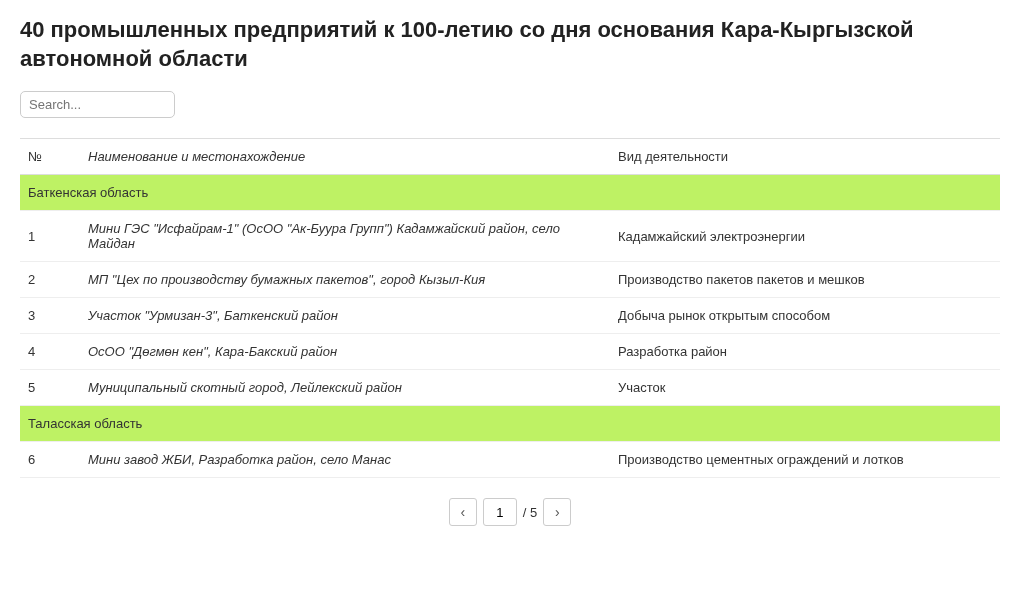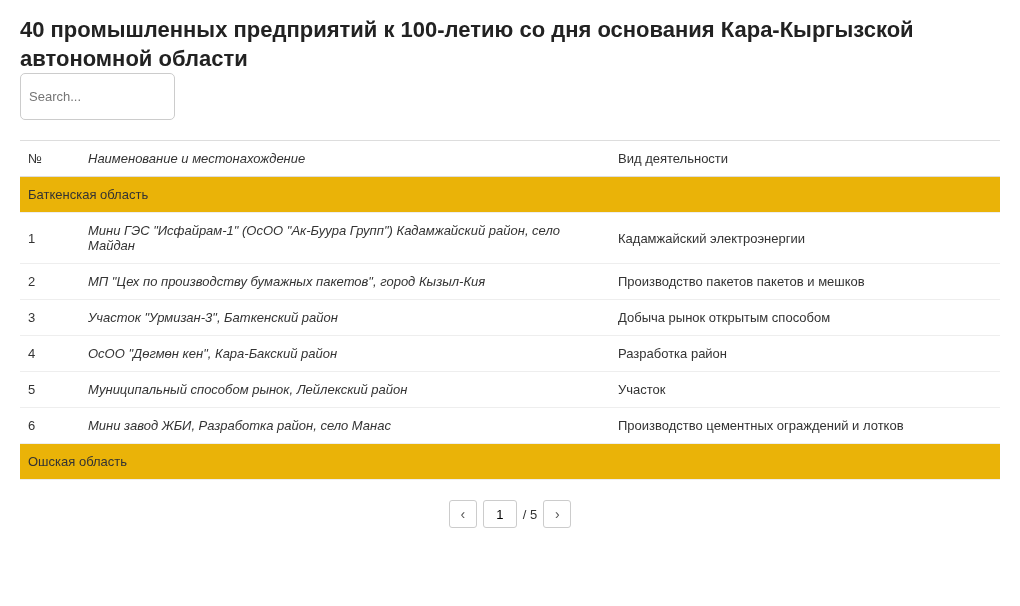--- a/index.html
+++ b/index.html
@@ -8,28 +8,29 @@
       font-size: 14px;
       color: #333;
       background: #fff;
       padding: 16px 20px;
       width: 1020px;
     }
     h1 {
       font-size: 22px;
       font-weight: bold;
       color: #222;
+      margin-bottom: 18px;
       line-height: 1.3;
     }
     .search-wrapper {
       margin-bottom: 20px;
     }
     .search-input {
       width: 155px;
-      padding: 15px 8px;
+      padding: 5px 8px;
       border: 1px solid #ccc;
       border-radius: 5px;
       font-size: 13px;
       color: #555;
       outline: none;
     }
     table {
       width: 100%;
       border-collapse: collapse;
       margin-bottom: 0;
@@ -43,21 +44,21 @@
       color: #333;
       font-size: 13px;
     }
     tbody tr td {
       padding: 10px 8px;
       border-bottom: 1px solid #eee;
       vertical-align: middle;
       font-size: 13px;
     }
     tr.region-row td {
-      background: #eab308;
+      background: #bef264;
       font-size: 13px;
       color: #333;
       padding: 10px 8px;
       border-bottom: 1px solid #eee;
     }
     .col-num { width: 60px; }
     .col-name { width: 530px; font-style: italic; }
     .col-type { }
     .pagination {
       display: flex;
@@ -129,30 +130,30 @@
         <td class="col-name">Участок "Урмизан-3", Баткенский район</td>
         <td class="col-type">Добыча рынок открытым способом</td>
       </tr>
       <tr>
         <td class="col-num">4</td>
         <td class="col-name">ОсОО "Дөгмөн кен", Кара-Бакский район</td>
         <td class="col-type">Разработка район</td>
       </tr>
       <tr>
         <td class="col-num">5</td>
-        <td class="col-name">Муниципальный способом рынок, Лейлекский район</td>
+        <td class="col-name">Муниципальный скотный город, Лейлекский район</td>
         <td class="col-type">Участок</td>
+      </tr>
+      <tr class="region-row">
+        <td colspan="3">Таласская область</td>
       </tr>
       <tr>
         <td class="col-num">6</td>
         <td class="col-name">Мини завод ЖБИ, Разработка район, село Манас</td>
         <td class="col-type">Производство цементных ограждений и лотков</td>
-      </tr>
-      <tr class="region-row">
-        <td colspan="3">Ошская область</td>
       </tr>
     </tbody>
 </table>
 
 <div class="pagination">
   <button class="page-btn">‹</button>
   <input class="page-input" type="text" value="1" style="">
   <span class="page-total">/ 5</span>
   <button class="page-btn">›</button>
 </div>

